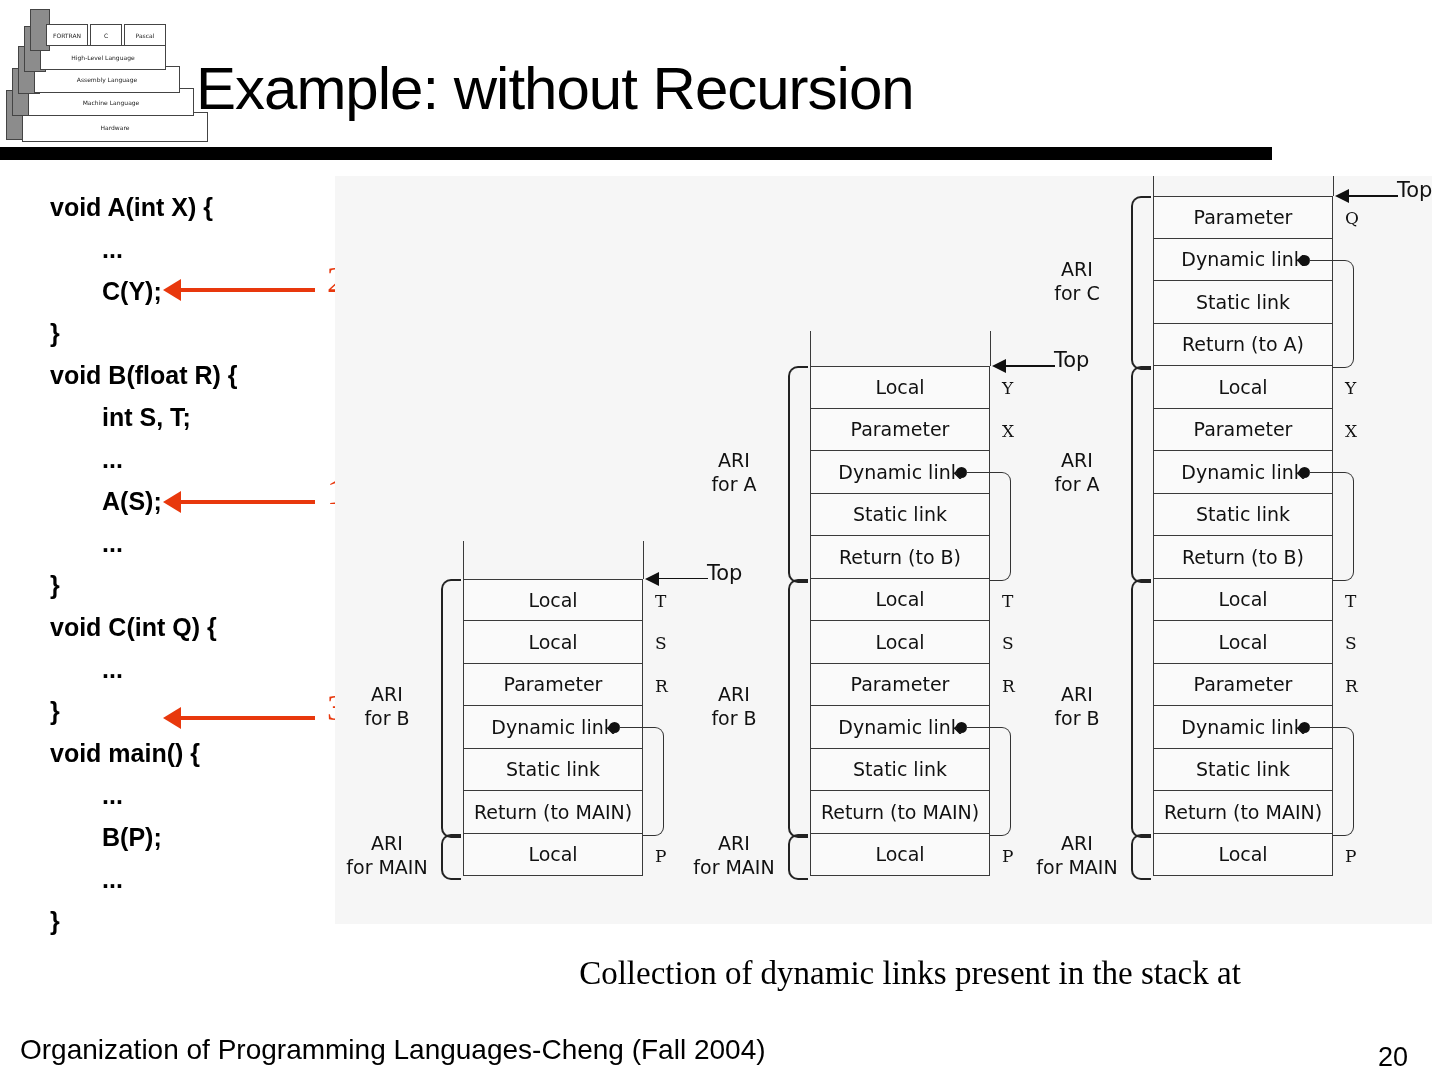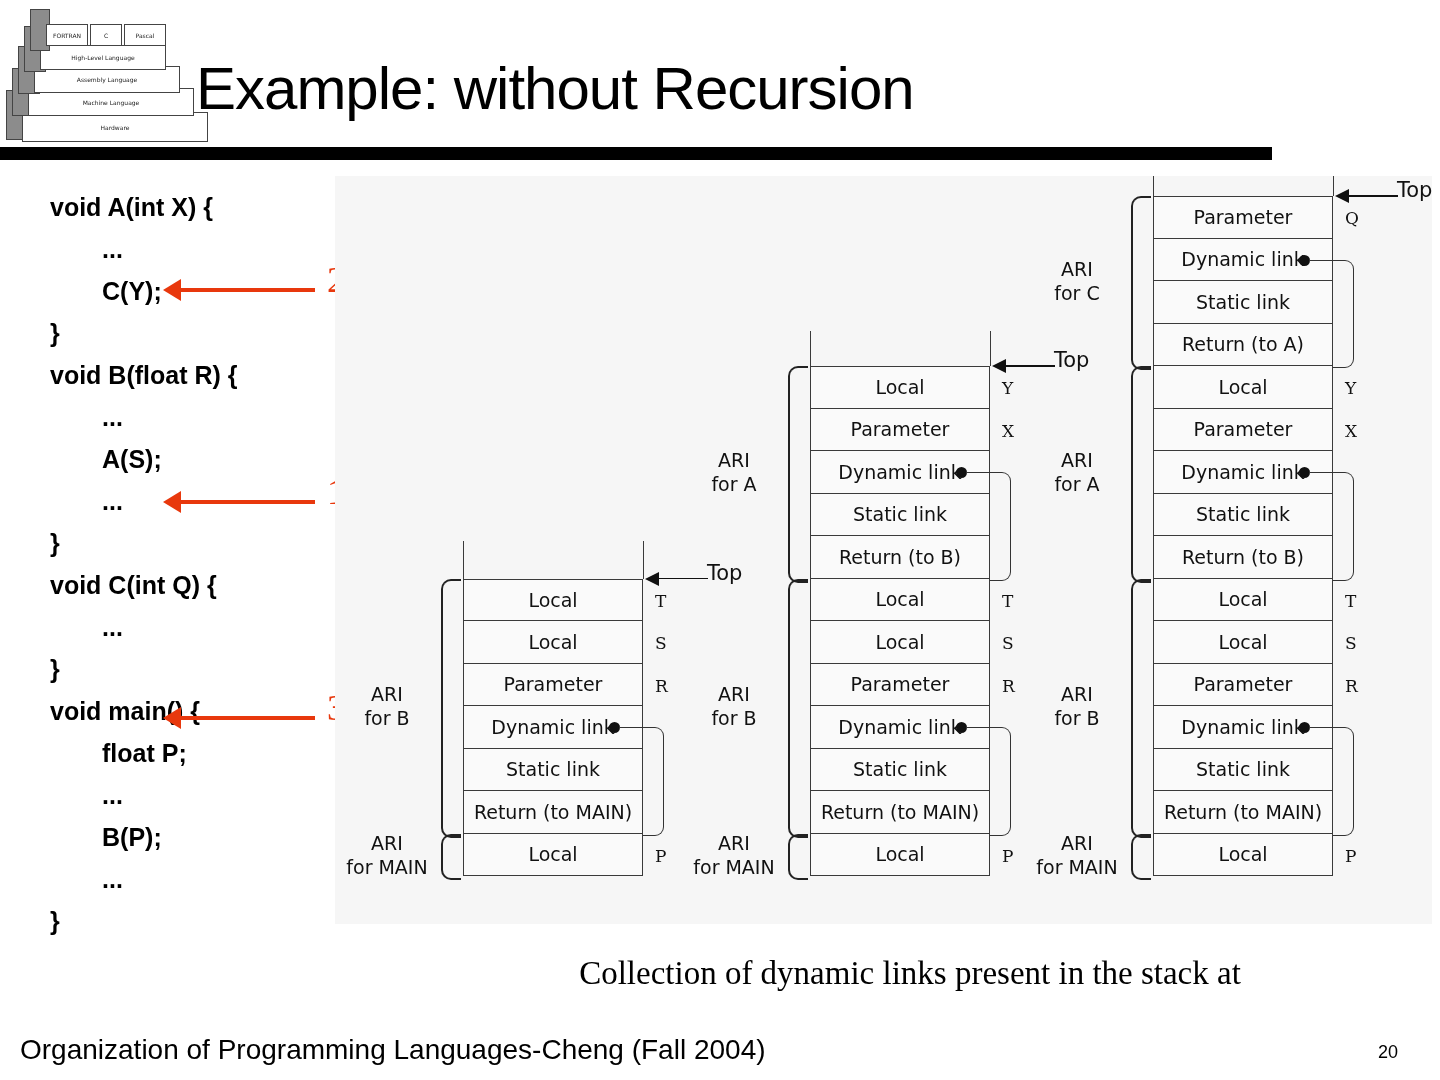--- a/index.html
+++ b/index.html
@@ -118,21 +118,21 @@
     font-size:33px;line-height:50px;color:#000;
   }
   #footer{
     position:absolute;left:20px;top:1034px;
     font-family:"Liberation Sans", sans-serif;
     font-size:28px;color:#000;white-space:nowrap;
   }
   #page-num{
     position:absolute;left:1378px;top:1042px;
     font-family:"Liberation Sans", sans-serif;
-    font-size:18px;color:#000;
+    font-size:27px;color:#000;
   }
 
   
   .lg-slab{position:absolute;border:1px solid #444;background:#fff;box-sizing:border-box;}
   .lg-side{position:absolute;background:#8c8c8c;border:1px solid #444;box-sizing:border-box;}
   .lg-txt{
     position:absolute;font-family:"DejaVu Sans", sans-serif;font-size:6px;color:#222;
     width:100%;text-align:center;line-height:1;
   }
 </style>
@@ -170,29 +170,29 @@
 
 <div id="slide-title">Example: without Recursion</div>
 <div id="title-rule"></div>
 
 <div id="code-block">
     <div class="code-line">void A(int X) {</div>
     <div class="code-line indent">...</div>
     <div class="code-line indent">C(Y);</div>
     <div class="code-line">}</div>
     <div class="code-line">void B(float R) {</div>
+    <div class="code-line indent">int S, T;</div>
     <div class="code-line indent">...</div>
     <div class="code-line indent">A(S);</div>
     <div class="code-line indent">...</div>
     <div class="code-line">}</div>
     <div class="code-line">void C(int Q) {</div>
     <div class="code-line indent">...</div>
     <div class="code-line">}</div>
     <div class="code-line">void main() {</div>
-    <div class="code-line indent">float P;</div>
     <div class="code-line indent">...</div>
     <div class="code-line indent">B(P);</div>
     <div class="code-line indent">...</div>
     <div class="code-line">}</div>
   </div>
 
 <div id="annotations">
     <div class="ann" style="left: 163px; top: 275px; width: 200px;">
       <div class="head"></div>
       <div class="shaft" style="width:140px"></div>

